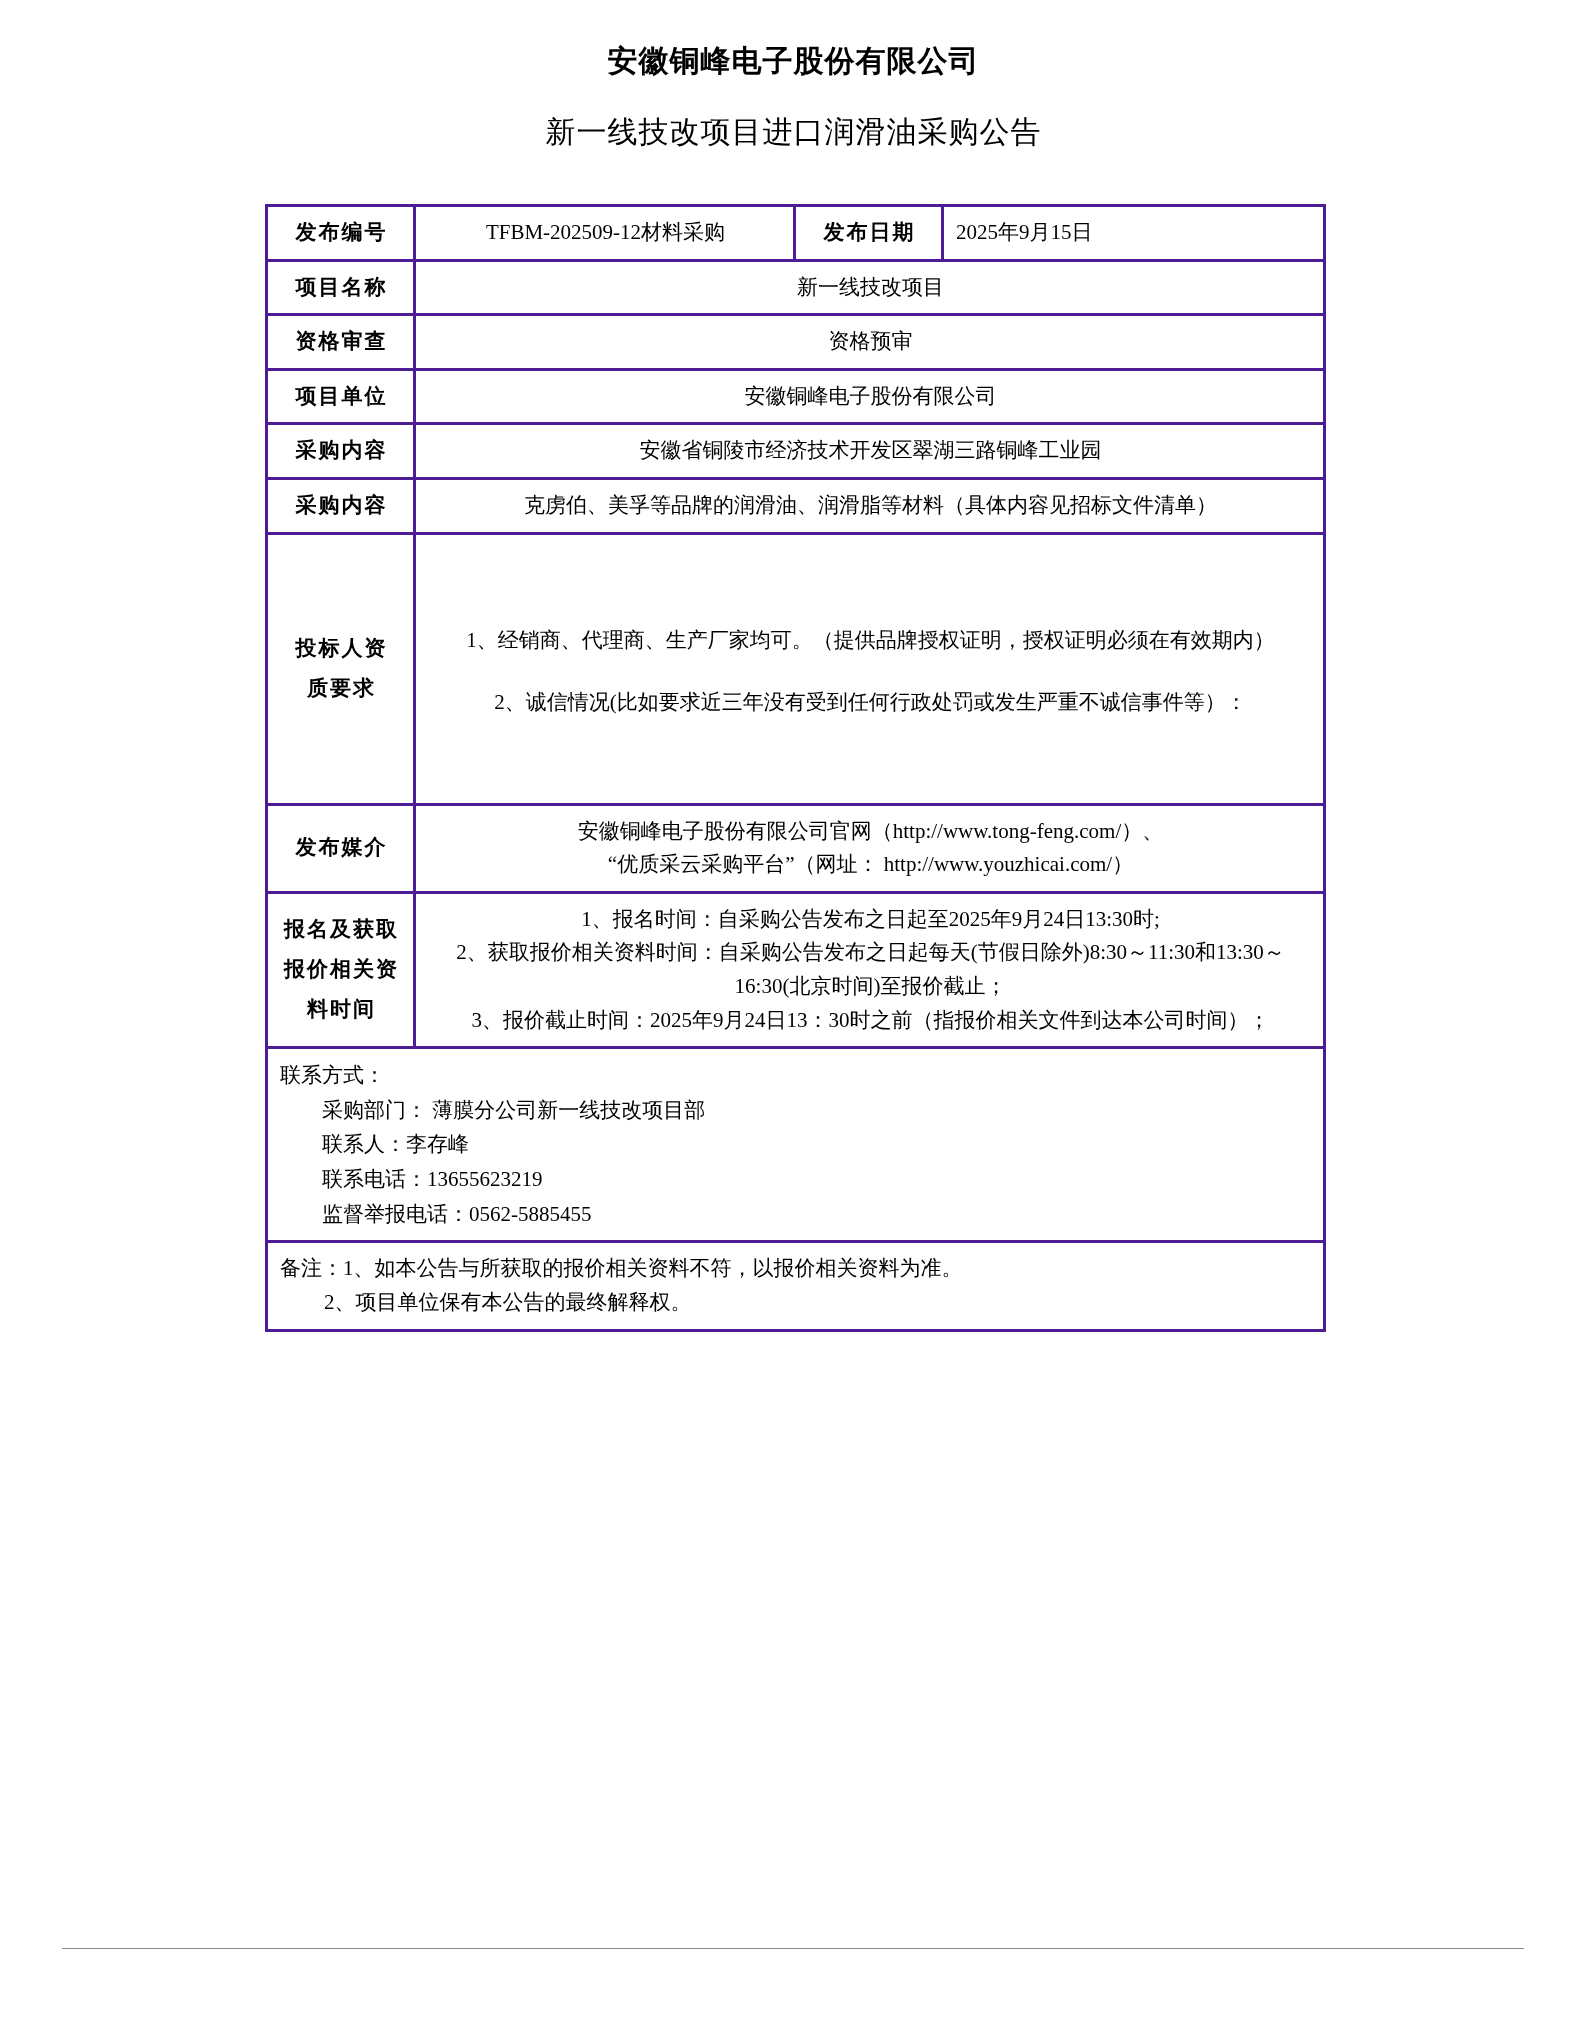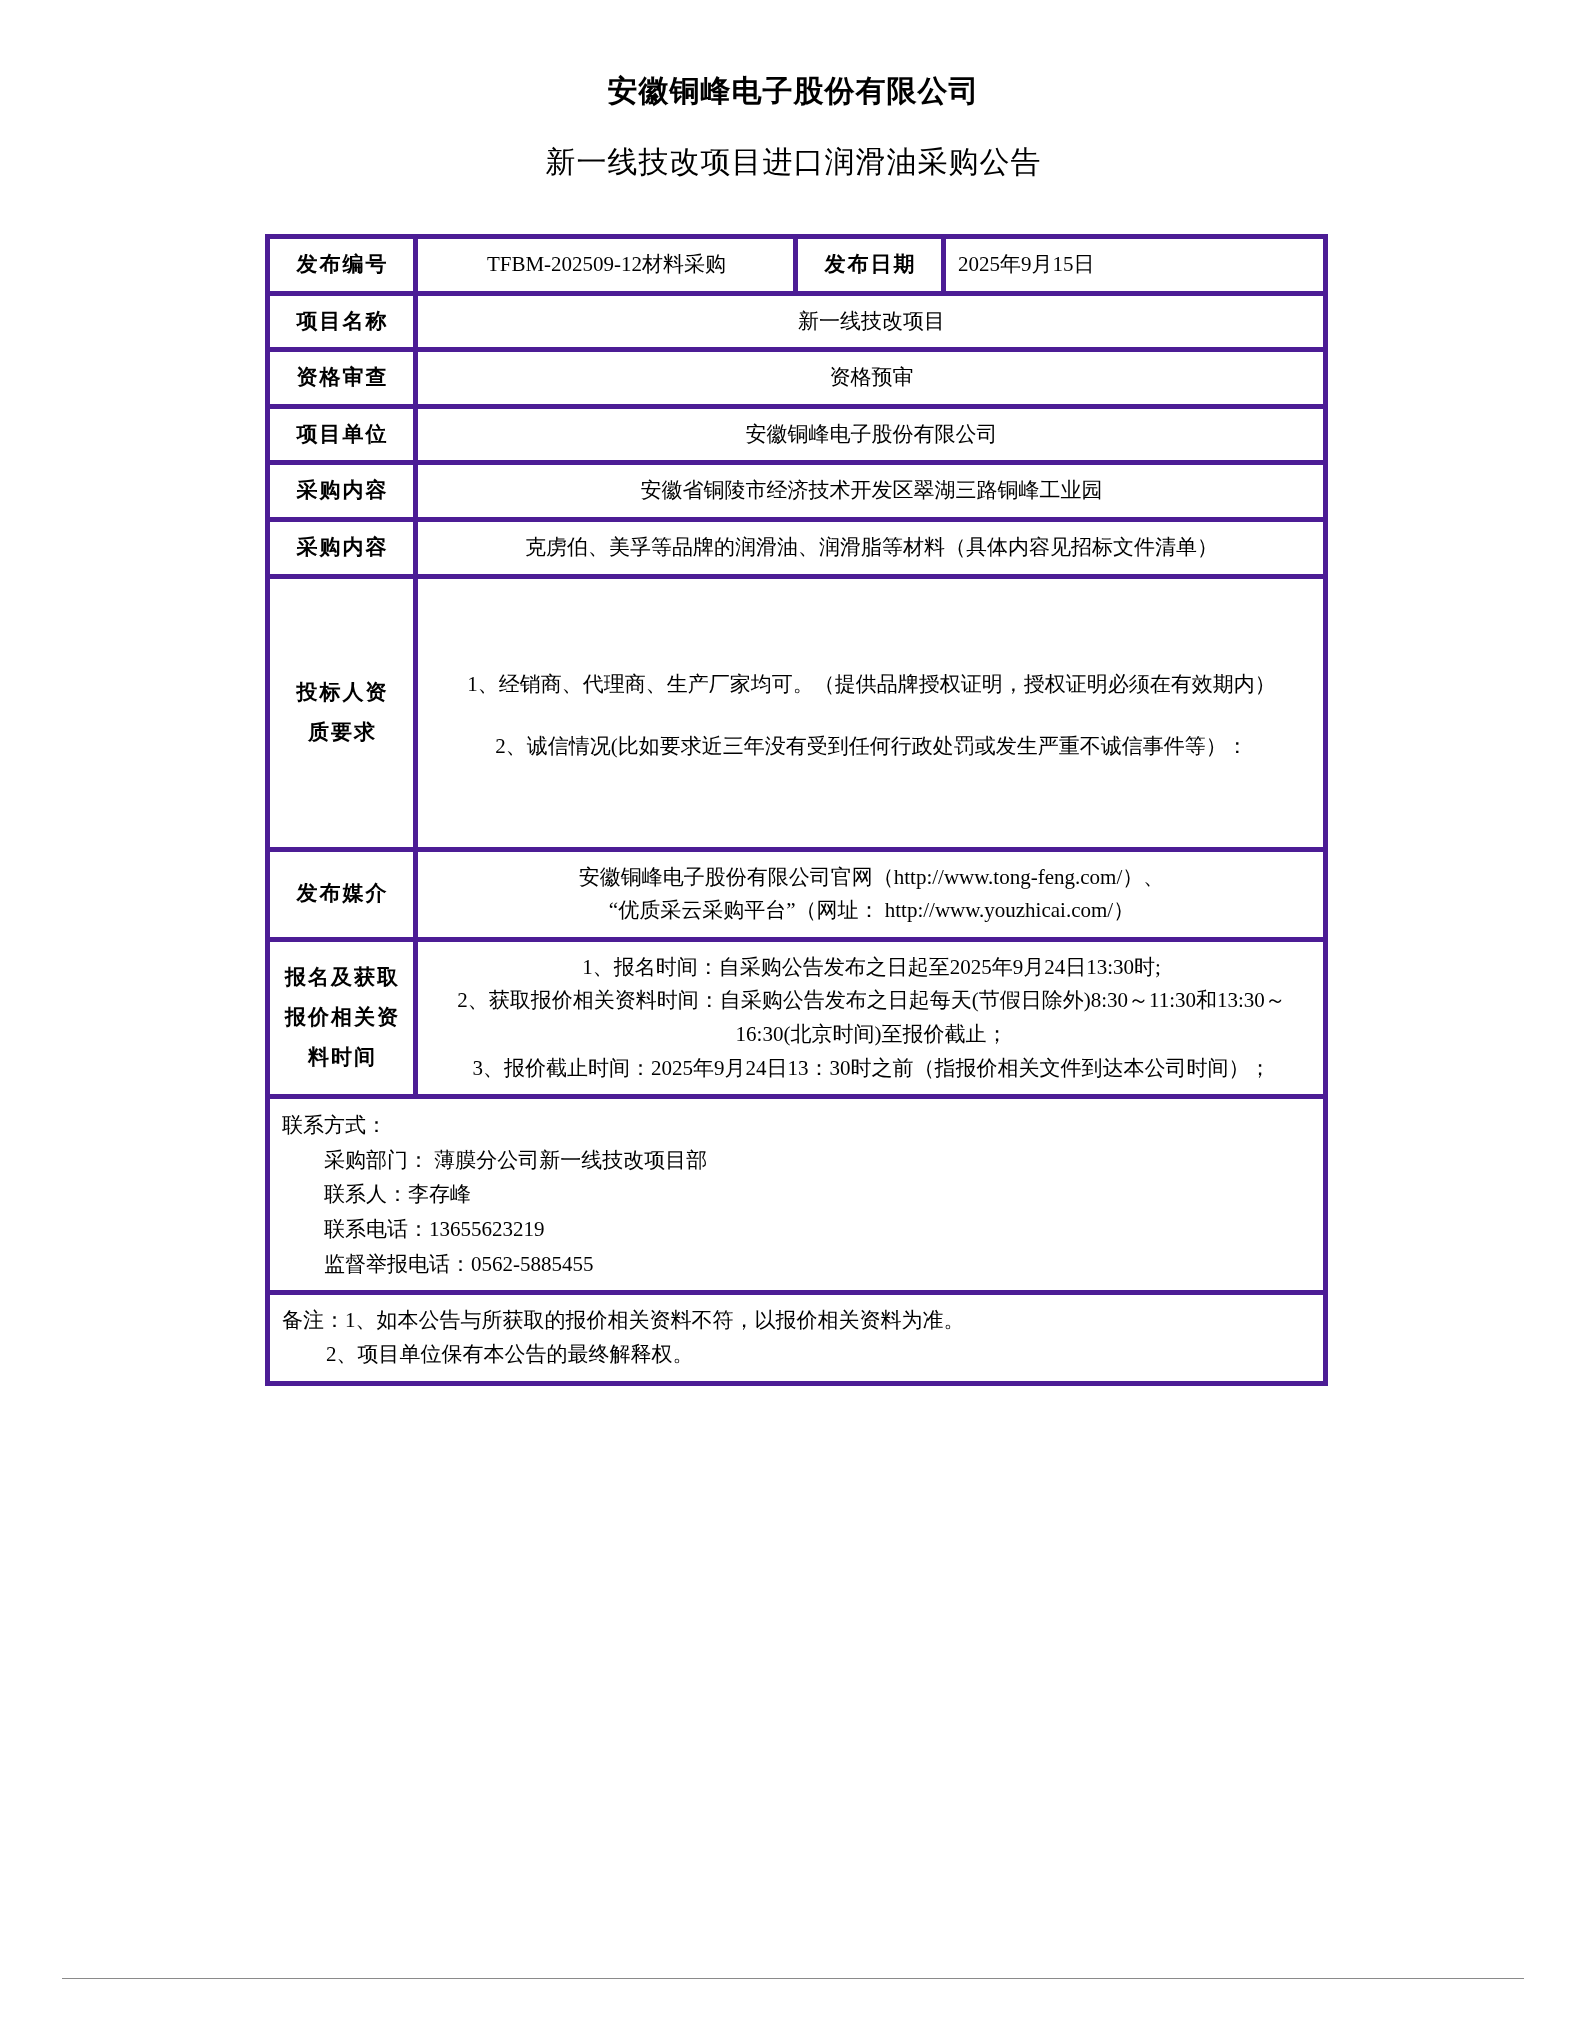--- a/index.html
+++ b/index.html
@@ -12,21 +12,20 @@
     height: 2044px;
     font-family: "Liberation Serif", "DejaVu Serif", serif;
     color: #000000;
     position: relative;
   }
   .page {
     width: 1587px;
     height: 1597px;
     position: relative;
     box-sizing: border-box;
-    margin-top: 30px;
   }
   .title-block {
     padding-top: 38px;
     text-align: center;
   }
   .title-line-1 {
     font-family: "DejaVu Sans", "Liberation Sans", sans-serif;
     font-weight: bold;
     font-size: 30px;
     letter-spacing: 1px;
@@ -43,21 +42,21 @@
 
   table.doc {
     border-collapse: collapse;
     table-layout: fixed;
     width: 1058px;
     margin: 50px 0 0 265px;
     font-size: 21px;
     line-height: 1.6;
   }
   table.doc td {
-    border: 5px solid #4c1d95;
+    border: 3px solid #4c1d95;
     vertical-align: middle;
     padding: 9px 10px 9px 12px;
   }
   .lbl {
     text-align: center;
     font-weight: bold;
     letter-spacing: 2px;
     white-space: nowrap;
   }
   .lbl-2line {

